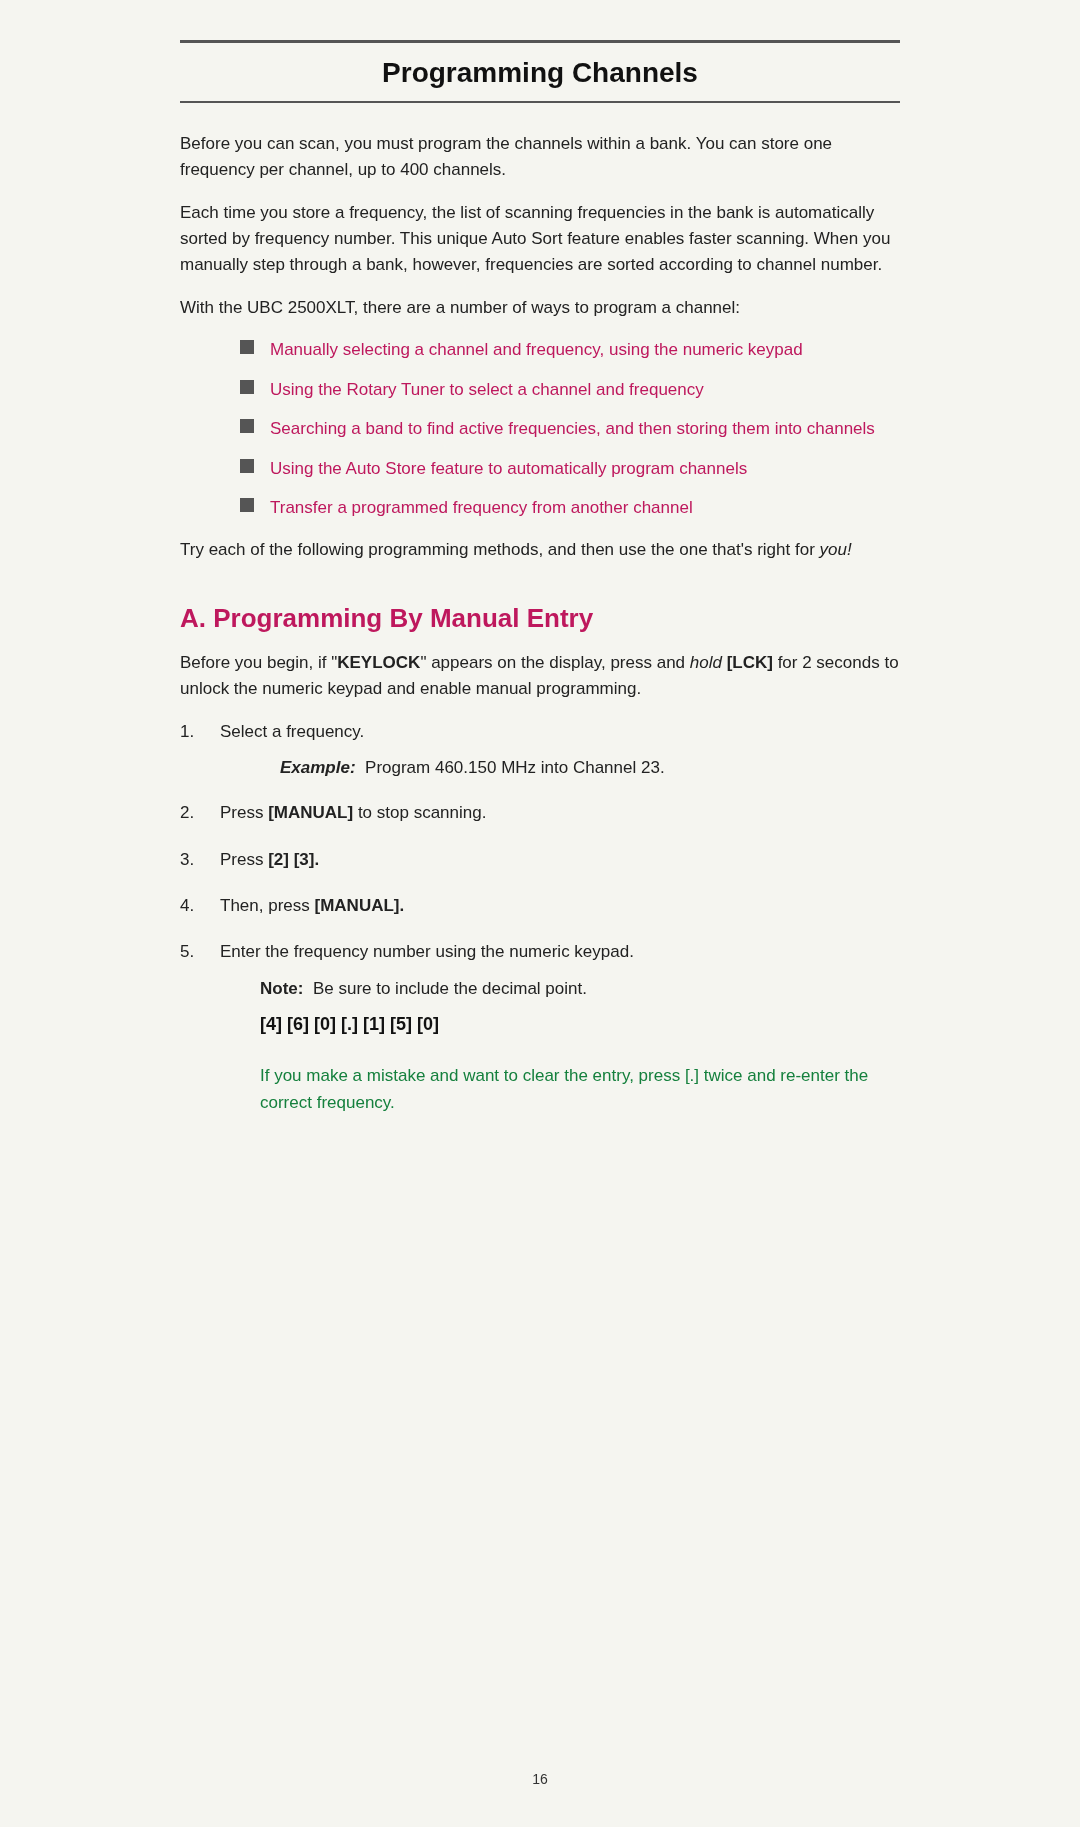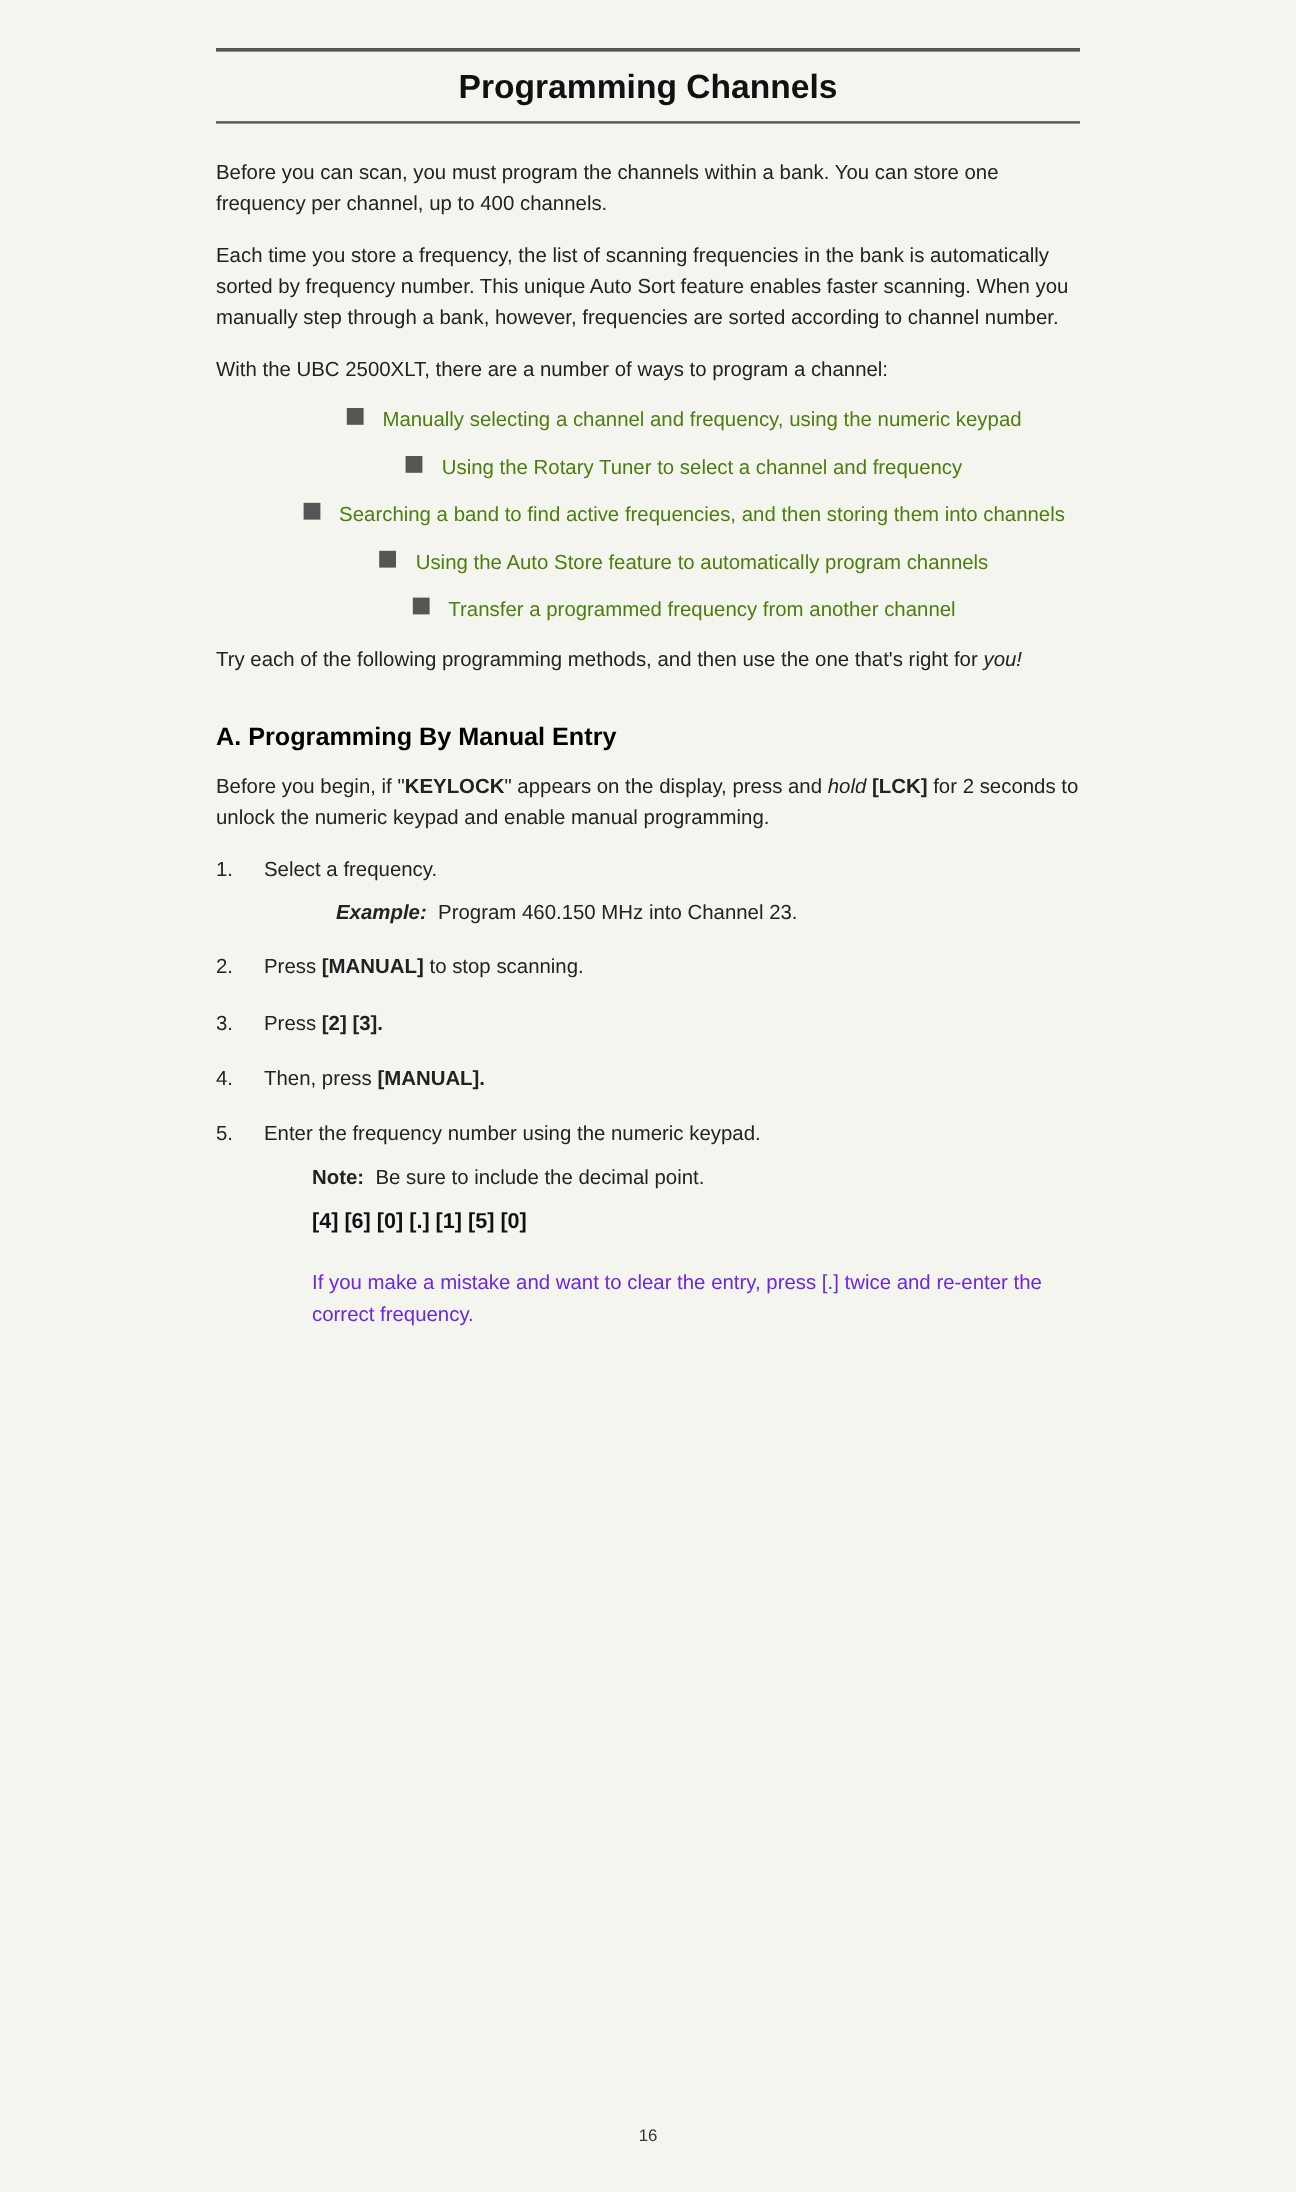--- a/index.html
+++ b/index.html
@@ -66,43 +66,42 @@
       padding: 0;
     }
 
     .bullet-list li {
       display: flex;
       align-items: flex-start;
       margin-bottom: 14px;
       font-family: Arial, Helvetica, sans-serif;
       font-size: 17px;
       line-height: 1.5;
-      color: #4d7c0f;
-      justify-content: center;
+      color: #be185d;
     }
 
     .bullet-square {
       display: inline-block;
       width: 14px;
       height: 14px;
       background: #555;
       margin-right: 16px;
       margin-top: 3px;
       flex-shrink: 0;
     }
 
     .italic-text {
       font-style: italic;
     }
 
     .section-heading {
       font-family: Arial, Helvetica, sans-serif;
-      font-size: 21px;
-      font-weight: bold;
-      color: #000000;
+      font-size: 26px;
+      font-weight: bold;
+      color: #be185d;
       margin-top: 40px;
       margin-bottom: 16px;
     }
 
     .numbered-list {
       margin: 0;
       padding: 0;
       list-style: none;
     }
 
@@ -159,21 +158,21 @@
       color: #111;
       padding-left: 40px;
       margin-top: 10px;
       margin-bottom: 16px;
     }
 
     .small-note {
       font-family: Arial, Helvetica, sans-serif;
       font-size: 17px;
       line-height: 1.55;
-      color: #6d28d9;
+      color: #15803d;
       padding-left: 40px;
       margin-top: 24px;
     }
 
     .page-number {
       text-align: center;
       font-family: Arial, Helvetica, sans-serif;
       font-size: 14px;
       color: #333;
       position: absolute;

